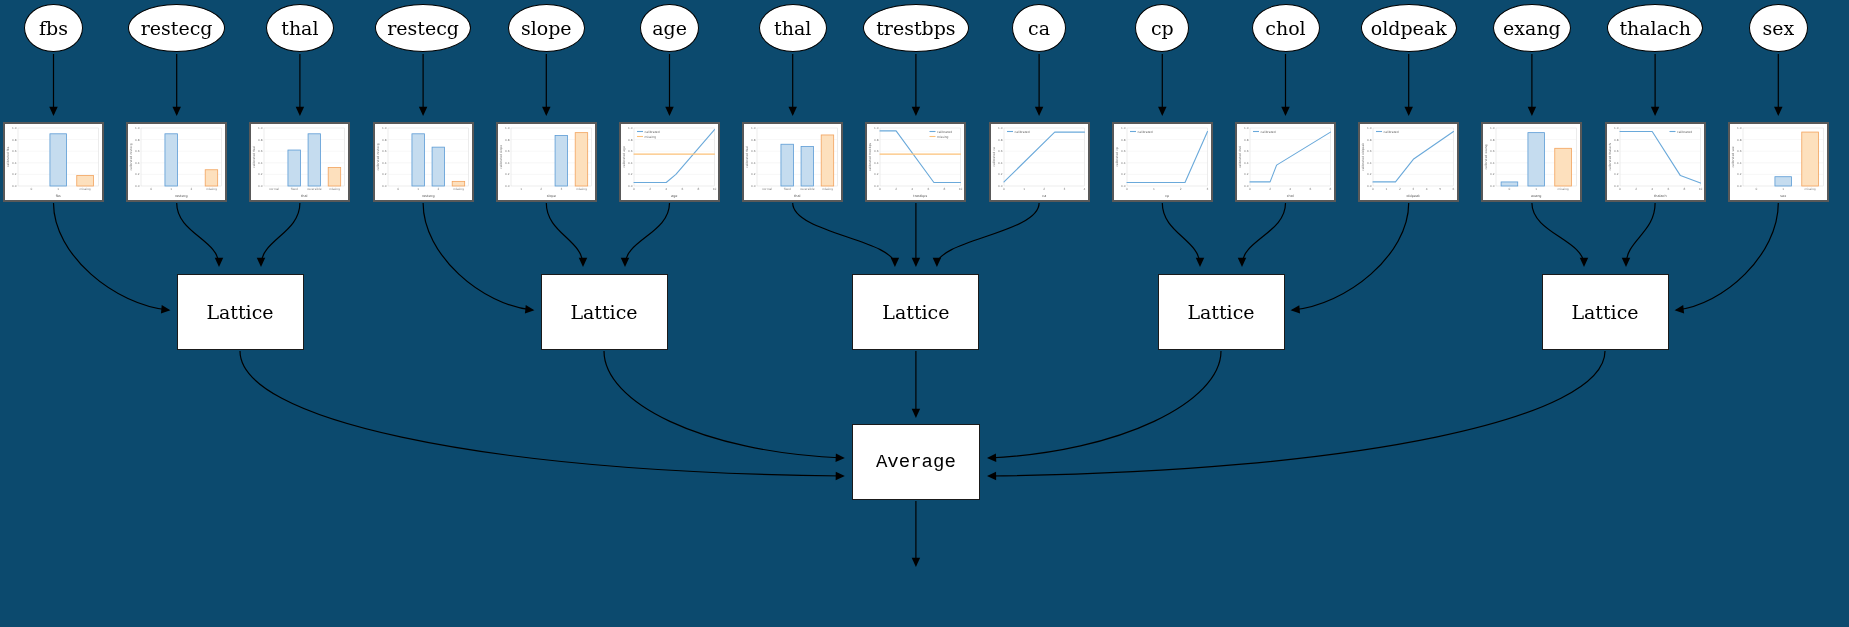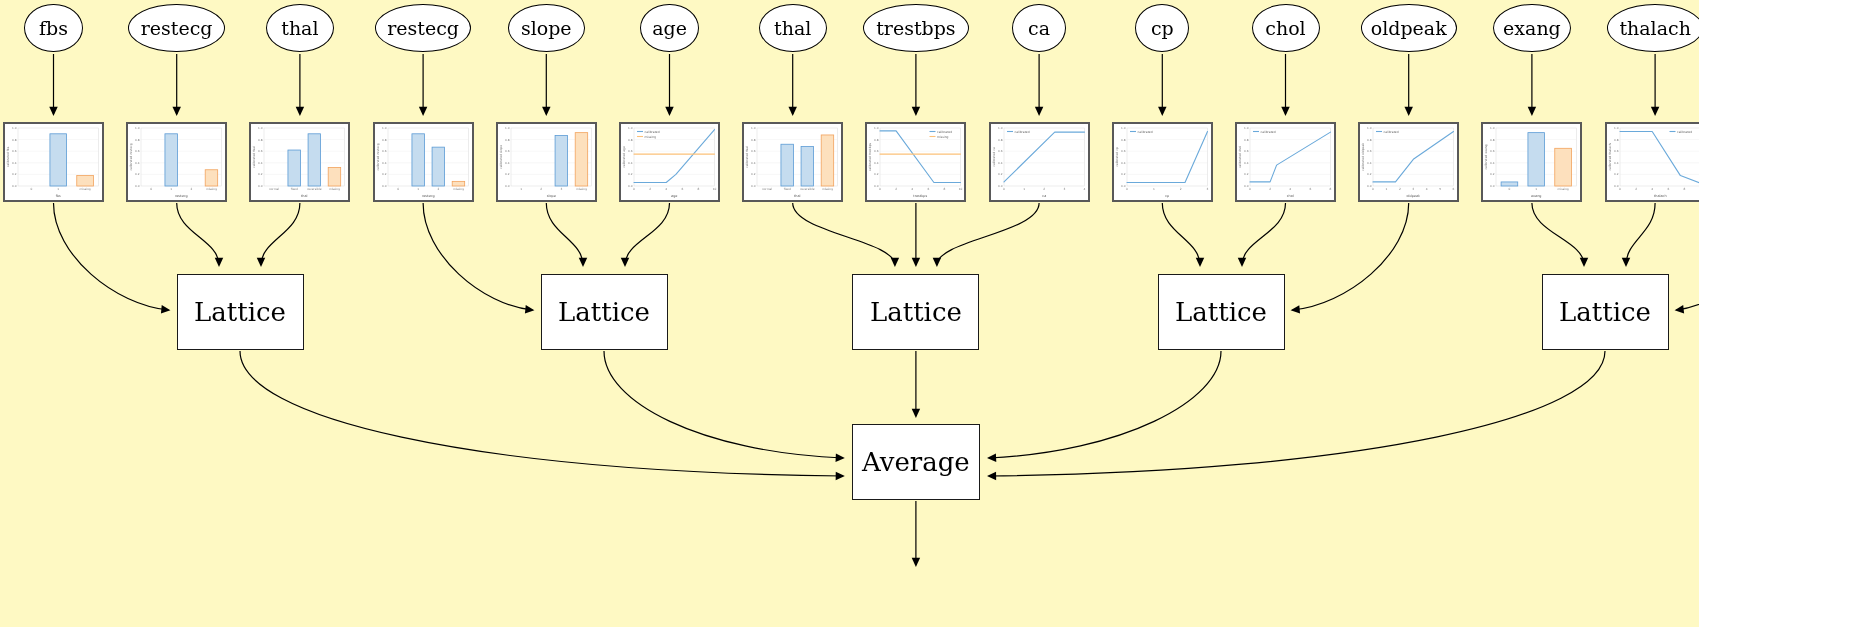--- a/index.html
+++ b/index.html
@@ -1,28 +1,28 @@
 <!DOCTYPE html>
 <html><head>
 <meta charset="utf-8">
 <style>
   html,body{margin:0;padding:0;background:#ffffff;}
-  #canvas{position:relative;width:1699px;height:627px;background:#fef9c3;
+  #canvas{position:relative;width:1849px;height:627px;background:#0c4a6e;
           font-family:"DejaVu Serif","Liberation Serif",serif;overflow:hidden;}
   #edges{position:absolute;left:0;top:0;width:1849px;height:627px;}
   .ell{position:absolute;border:1.5px solid #000;border-radius:50%;background:#fff;
        display:flex;align-items:center;justify-content:center;font-size:19px;color:#000;
        box-sizing:border-box;z-index:2;}
   .gbox{position:absolute;border:1.5px solid #1a1a1a;background:#fff;
-        display:flex;align-items:center;justify-content:center;font-size:26px;color:#000;
+        display:flex;align-items:center;justify-content:center;font-size:19px;color:#000;
         box-sizing:border-box;z-index:2;}
   .chart{position:absolute;border:2px solid #595959;background:#fff;box-sizing:border-box;z-index:2;}
   .chart svg{display:block;width:100%;height:100%;}
   .chart text{font-family:"DejaVu Sans","Liberation Sans",sans-serif;}
-  #avg{left:851.9px;top:424px;width:128px;height:76px;}
+  #avg{left:851.9px;top:424px;width:128px;height:76px;font-family:Liberation Mono, monospace;}
   #out{left:863.9px;top:573px;width:104px;height:48px;}
 </style>
 </head>
 <body>
 
 <div id="canvas">
   <svg id="edges">
       <defs>
         <marker id="ah" viewBox="0 0 10 10" refX="7.5" refY="5" markerWidth="9.5" markerHeight="8" orient="auto">
           <path d="M0,0.6 L9.5,5 L0,9.4 z" fill="#000000"></path>

